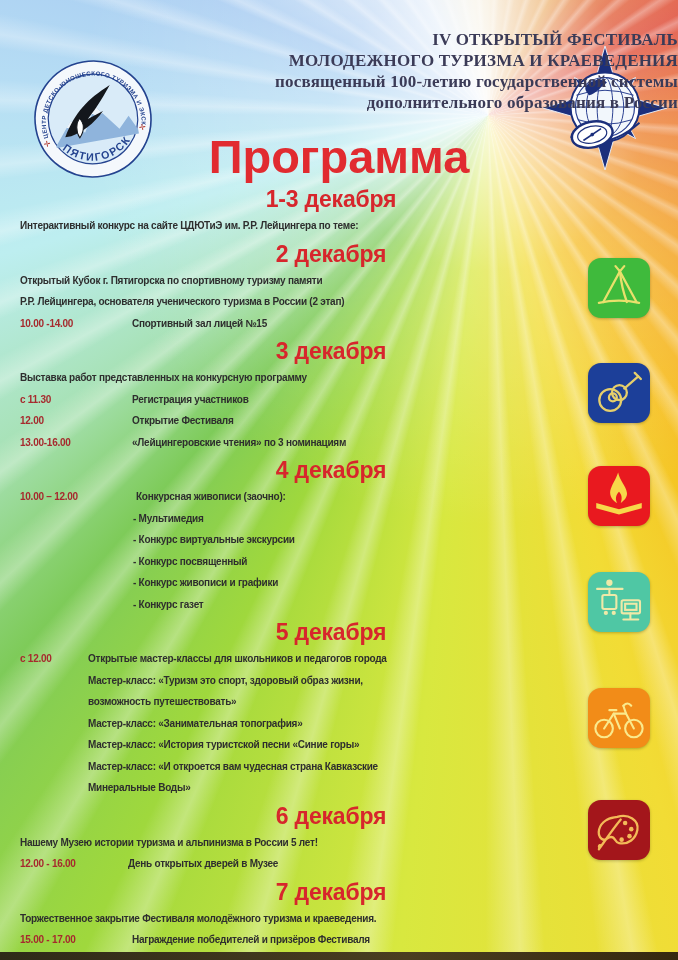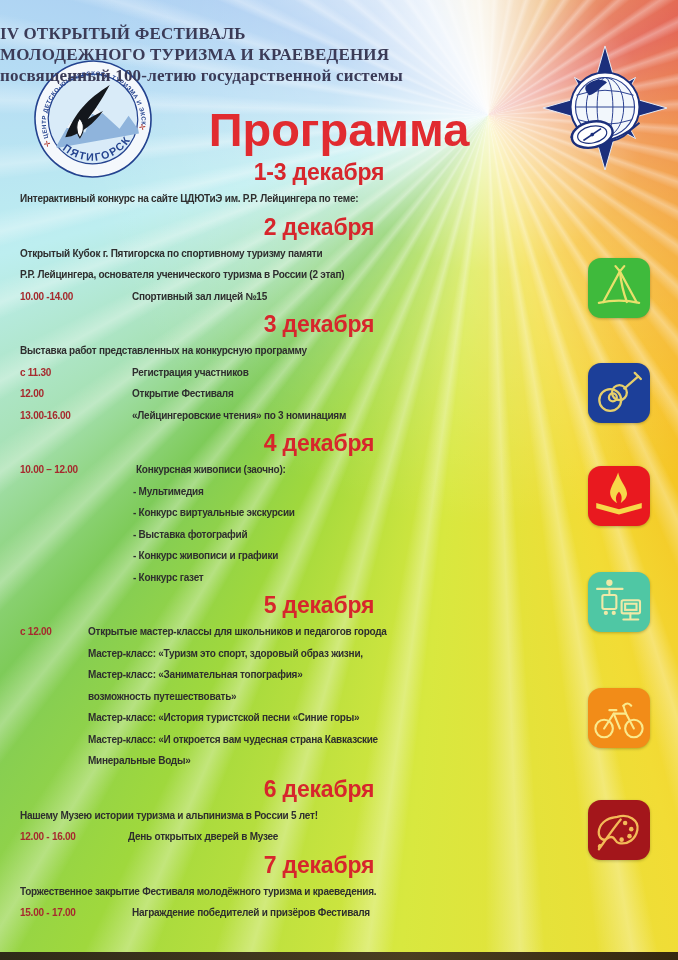--- a/index.html
+++ b/index.html
@@ -15,33 +15,33 @@
       conic-gradient(from 0deg at 72% 12%,
         #f6ecd8 0deg, #eaa75a 28deg, #e05a2b 46deg, #dc3c28 64deg,
         #ea6f1d 92deg, #f29a18 122deg, #f6bc1e 147deg, #f2dc35 166deg,
         #d8e83f 186deg, #9fd83d 206deg, #7ecb59 221deg, #a8e2b8 236deg,
         #bdeef0 254deg, #b6ddf4 274deg, #a9cdf2 293deg, #c6dcf6 311deg,
         #e4eefa 331deg, #f6f3e8 352deg, #f6ecd8 360deg);
   }
   .bottom-edge{position:absolute;left:0;bottom:0;width:100%;height:8px;
     background:linear-gradient(90deg,#2e2a18,#4a3e20 60%,#35280f);}
   
-  .title-block{position:relative;padding-top:23px;text-align:left;
+  .title-block{position:relative;padding-top:29px;text-align:right;
     font-family:"Liberation Serif", serif;font-weight:bold;
     color:#3b3b57;font-size:17px;line-height:21px;letter-spacing:.2px;}
   .program-title{text-align:center;font-weight:bold;color:#e12b30;
     font-size:47px;line-height:50px;margin-top:19px;}
   .logo{position:absolute;}
   .logo-left{left:32px;top:58px;width:122px;height:122px;transform:rotate(-10deg);}
   .logo-right{left:541px;top:44px;width:128px;height:128px;}
   
   .content{position:relative;padding:0 0 0 20px;}
   .section-title{width:638px;text-align:center;color:#d7262c;
     font-size:23px;line-height:25px;font-weight:bold;margin:5px 0 3px -20px;
-    letter-spacing:-.2px;}
+    letter-spacing:-.2px;padding-left:12px;}
   .line{display:flex;font-size:10px;line-height:21.5px;font-weight:bold;
     color:#2e2e2e;letter-spacing:-.25px;max-width:562px;}
   .line .time{color:#a62a2e;flex:0 0 112px;}
   .sec-4 .line .time{flex-basis:116px;}
   .sec-5 .line .time{flex-basis:68px;}
   .sec-6 .line .time{flex-basis:108px;}
   .line.indent-1{padding-left:113px;}
   .line.indent-2{padding-left:68px;}
   
   .icon-tile{position:absolute;left:588px;width:62px;height:60px;border-radius:13px;
@@ -93,20 +93,21 @@
         <line x1="42" y1="96" x2="62" y2="88" stroke="#1b2f7c" stroke-width="1.6"></line>
         <circle cx="52" cy="92" r="1.8" fill="#1b2f7c"></circle>
       </g>
     </svg>
   </div>
 
   <div class="title-block">
     <div>IV ОТКРЫТЫЙ ФЕСТИВАЛЬ</div>
     <div>МОЛОДЕЖНОГО ТУРИЗМА И КРАЕВЕДЕНИЯ</div>
     <div>посвященный 100-летию государственной системы</div>
+    <div>дополнительного образования в России</div>
   </div>
   <div class="program-title">Программа</div>
 
   <div class="content" id="sections">
       <div class="section sec-1">
         <div class="section-title">1-3 декабря</div>
         <div class="line">
           <span class="text">Интерактивный конкурс на сайте ЦДЮТиЭ им. Р.Р. Лейцингера по теме:</span>
         </div>
       </div>
@@ -147,43 +148,43 @@
           <span class="time">10.00 – 12.00</span>
           <span class="text">Конкурсная живописи (заочно):</span>
         </div>
         <div class="line indent-1">
           <span class="text">- Мультимедия</span>
         </div>
         <div class="line indent-1">
           <span class="text">- Конкурс виртуальные экскурсии</span>
         </div>
         <div class="line indent-1">
-          <span class="text">- Выставка фотографий</span>
+          <span class="text">- Конкурс посвященный</span>
         </div>
         <div class="line indent-1">
           <span class="text">- Конкурс живописи и графики</span>
         </div>
         <div class="line indent-1">
           <span class="text">-  Конкурс газет</span>
         </div>
       </div>
       <div class="section sec-5">
         <div class="section-title">5 декабря</div>
         <div class="line">
           <span class="time">с 12.00</span>
           <span class="text">Открытые мастер-классы для школьников и педагогов города</span>
         </div>
         <div class="line indent-2">
           <span class="text">Мастер-класс: «Туризм это спорт, здоровый образ жизни,</span>
         </div>
         <div class="line indent-2">
+          <span class="text">возможность  путешествовать»</span>
+        </div>
+        <div class="line indent-2">
           <span class="text">Мастер-класс: «Занимательная топография»</span>
-        </div>
-        <div class="line indent-2">
-          <span class="text">возможность  путешествовать»</span>
         </div>
         <div class="line indent-2">
           <span class="text">Мастер-класс: «История туристской песни «Синие горы»</span>
         </div>
         <div class="line indent-2">
           <span class="text">Мастер-класс: «И откроется вам чудесная страна Кавказские</span>
         </div>
         <div class="line indent-2">
           <span class="text">Минеральные  Воды»</span>
         </div>

